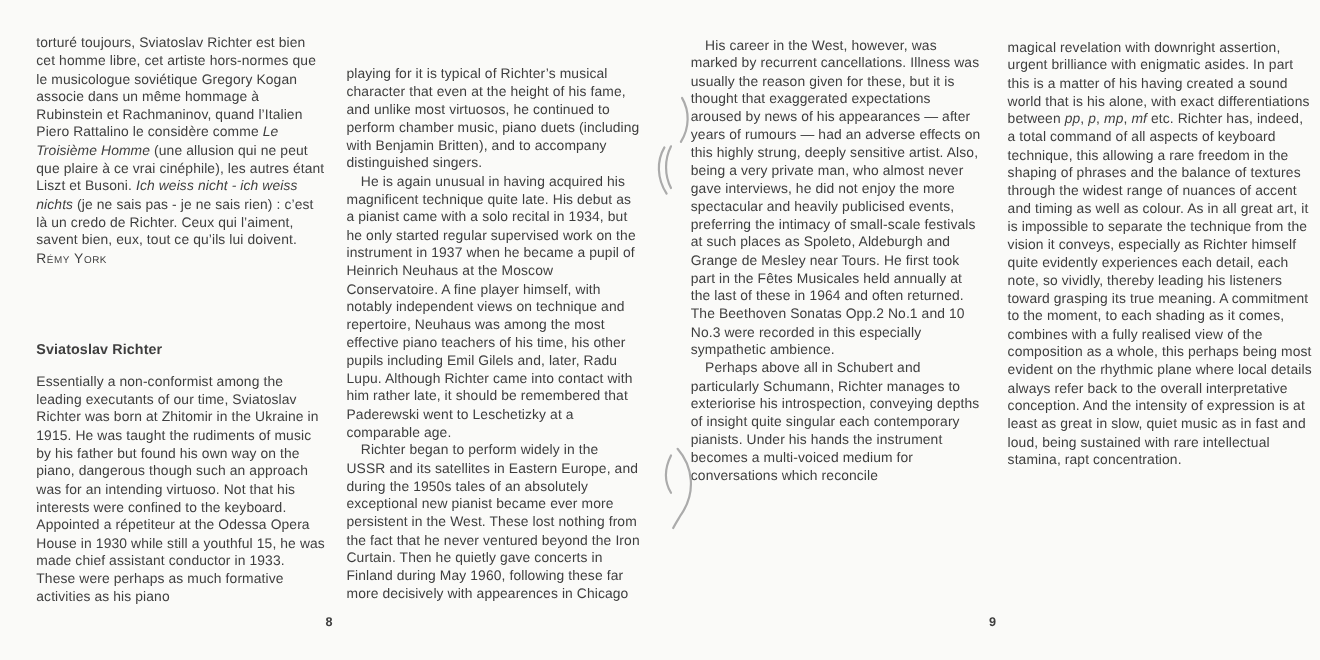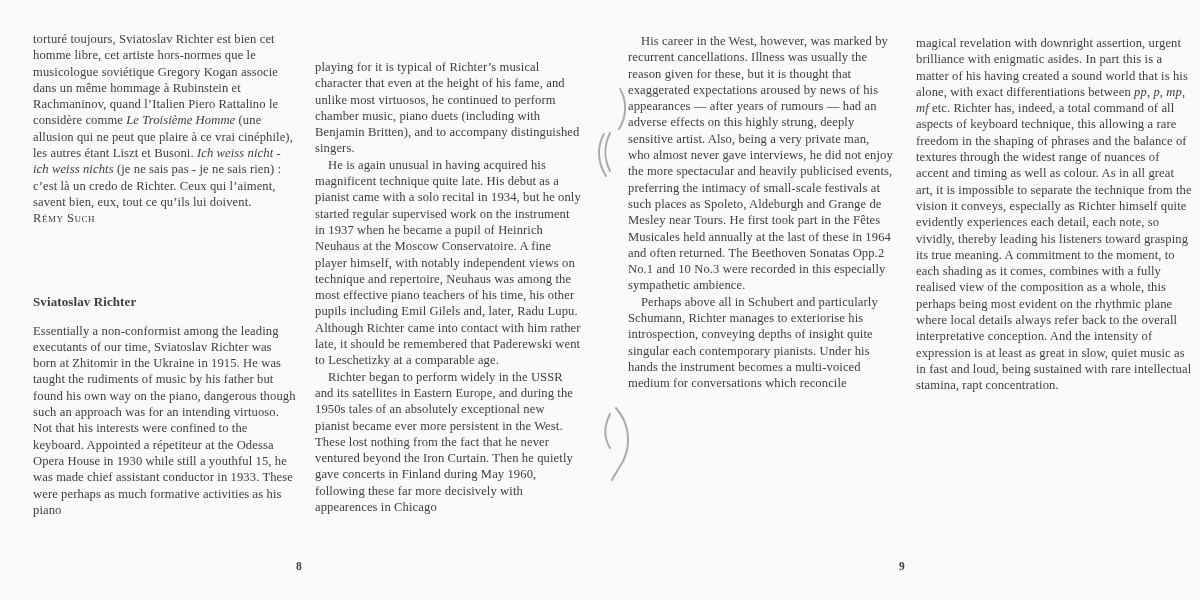--- a/index.html
+++ b/index.html
@@ -10,21 +10,20 @@
     width: 1200px;
     height: 600px;
     overflow: hidden;
     font-family: "Liberation Sans", sans-serif;
   }
   .spread {
     position: relative;
     width: 1200px;
     height: 600px;
     background: var(--paper, #fafaf8);
-    font-family: Liberation Serif, serif;
   }
   .page {
     position: absolute;
     top: 0;
     height: 600px;
     width: 600px;
   }
   .page-left  { left: 0; }
   .page-right { left: 600px; }
 
@@ -78,21 +77,21 @@
 </style>
 </head>
 <body>
 
 <div class="spread">
 
   <div class="page page-left">
 
     <div class="col" id="col1">
       <p><span>torturé toujours, Sviatoslav Richter est bien cet homme libre, cet artiste hors-normes que le musicologue soviétique Gregory Kogan associe dans un même hommage à Rubinstein et Rachmaninov, quand l’Italien Piero Rattalino le considère comme </span><i>Le Troisième Homme</i><span> (une allusion qui ne peut que plaire à ce vrai cinéphile), les autres étant Liszt et Busoni. </span><i>Ich weiss nicht - ich weiss nichts</i><span> (je ne sais pas - je ne sais rien) : c’est là un credo de Richter. Ceux qui l’aiment, savent bien, eux, tout ce qu’ils lui doivent.</span></p>
-      <p class="author">Rémy Such</p>
+      <p class="author">Rémy York</p>
       <h3 class="heading">Sviatoslav Richter</h3>
       <p>Essentially a non-conformist among the leading executants of our time, Sviatoslav Richter was born at Zhitomir in the Ukraine in 1915. He was taught the rudiments of music by his father but found his own way on the piano, dangerous though such an approach was for an intending virtuoso. Not that his interests were confined to the keyboard. Appointed a répetiteur at the Odessa Opera House in 1930 while still a youthful 15, he was made chief assistant conductor in 1933. These were perhaps as much formative activities as his piano</p>
     </div>
 
     <div class="col" id="col2">
       <p>playing for it is typical of Richter’s musical character that even at the height of his fame, and unlike most virtuosos, he continued to perform chamber music, piano duets (including with Benjamin Britten), and to accompany distinguished singers.</p>
       <p class="indent">He is again unusual in having acquired his magnificent technique quite late. His debut as a pianist came with a solo recital in 1934, but he only started regular supervised work on the instrument in 1937 when he became a pupil of Heinrich Neuhaus at the Moscow Conservatoire. A fine player himself, with notably independent views on technique and repertoire, Neuhaus was among the most effective piano teachers of his time, his other pupils including Emil Gilels and, later, Radu Lupu. Although Richter came into contact with him rather late, it should be remembered that Paderewski went to Leschetizky at a comparable age.</p>
       <p class="indent">Richter began to perform widely in the USSR and its satellites in Eastern Europe, and during the 1950s tales of an absolutely exceptional new pianist became ever more persistent in the West. These lost nothing from the fact that he never ventured beyond the Iron Curtain. Then he quietly gave concerts in Finland during May 1960, following these far more decisively with appearences in Chicago</p>
     </div>
 

